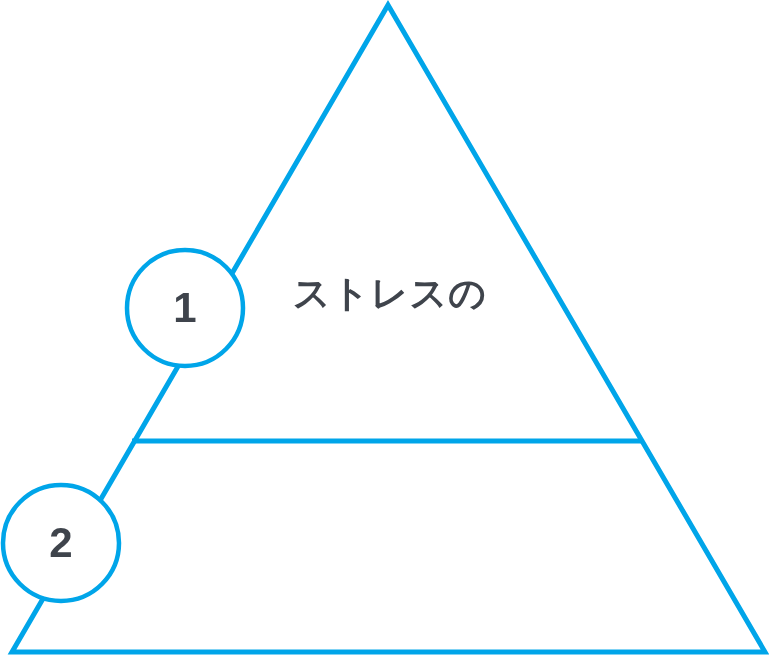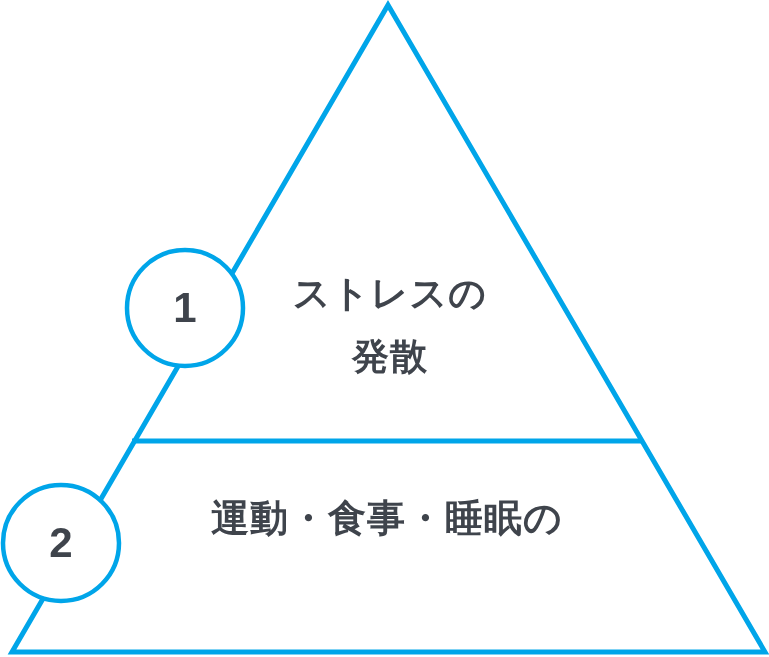--- a/index.html
+++ b/index.html
@@ -47,21 +47,20 @@
     font-size: 42px;
     font-weight: 700;
     color: var(--text, #3F444C);
     line-height: 1;
   }
   .badge-num.n1 { left: 127px; top: 250px; }
   .badge-num.n2 { left: 3px;   top: 485px; }
   .level-label {
     position: absolute;
     transform: translateX(-50%);
-    text-align: center;
     font-weight: 700;
     color: var(--text, #3F444C);
     white-space: nowrap;
     letter-spacing: 1px;
   }
   .level-label.l1 {
     left: 390px;
     top: 262px;
     font-size: 37px;
     line-height: 63px;
@@ -83,20 +82,18 @@
     <line class="divider-line" x1="132" y1="441" x2="643" y2="441"></line>
     <circle class="badge-circle" cx="185" cy="308" r="58"></circle>
     <circle class="badge-circle" cx="61" cy="543" r="58"></circle>
   </svg>
 
   <div class="badge-num n1">1</div>
   <div class="badge-num n2">2</div>
 
   <div class="level-label l1">
     <div>ストレスの</div>
-    <div>発散</div>
   </div>
 
   <div class="level-label l2">
-    <div>運動・食事・睡眠の</div>
   </div>
 
 </div>
 
 </body></html>

